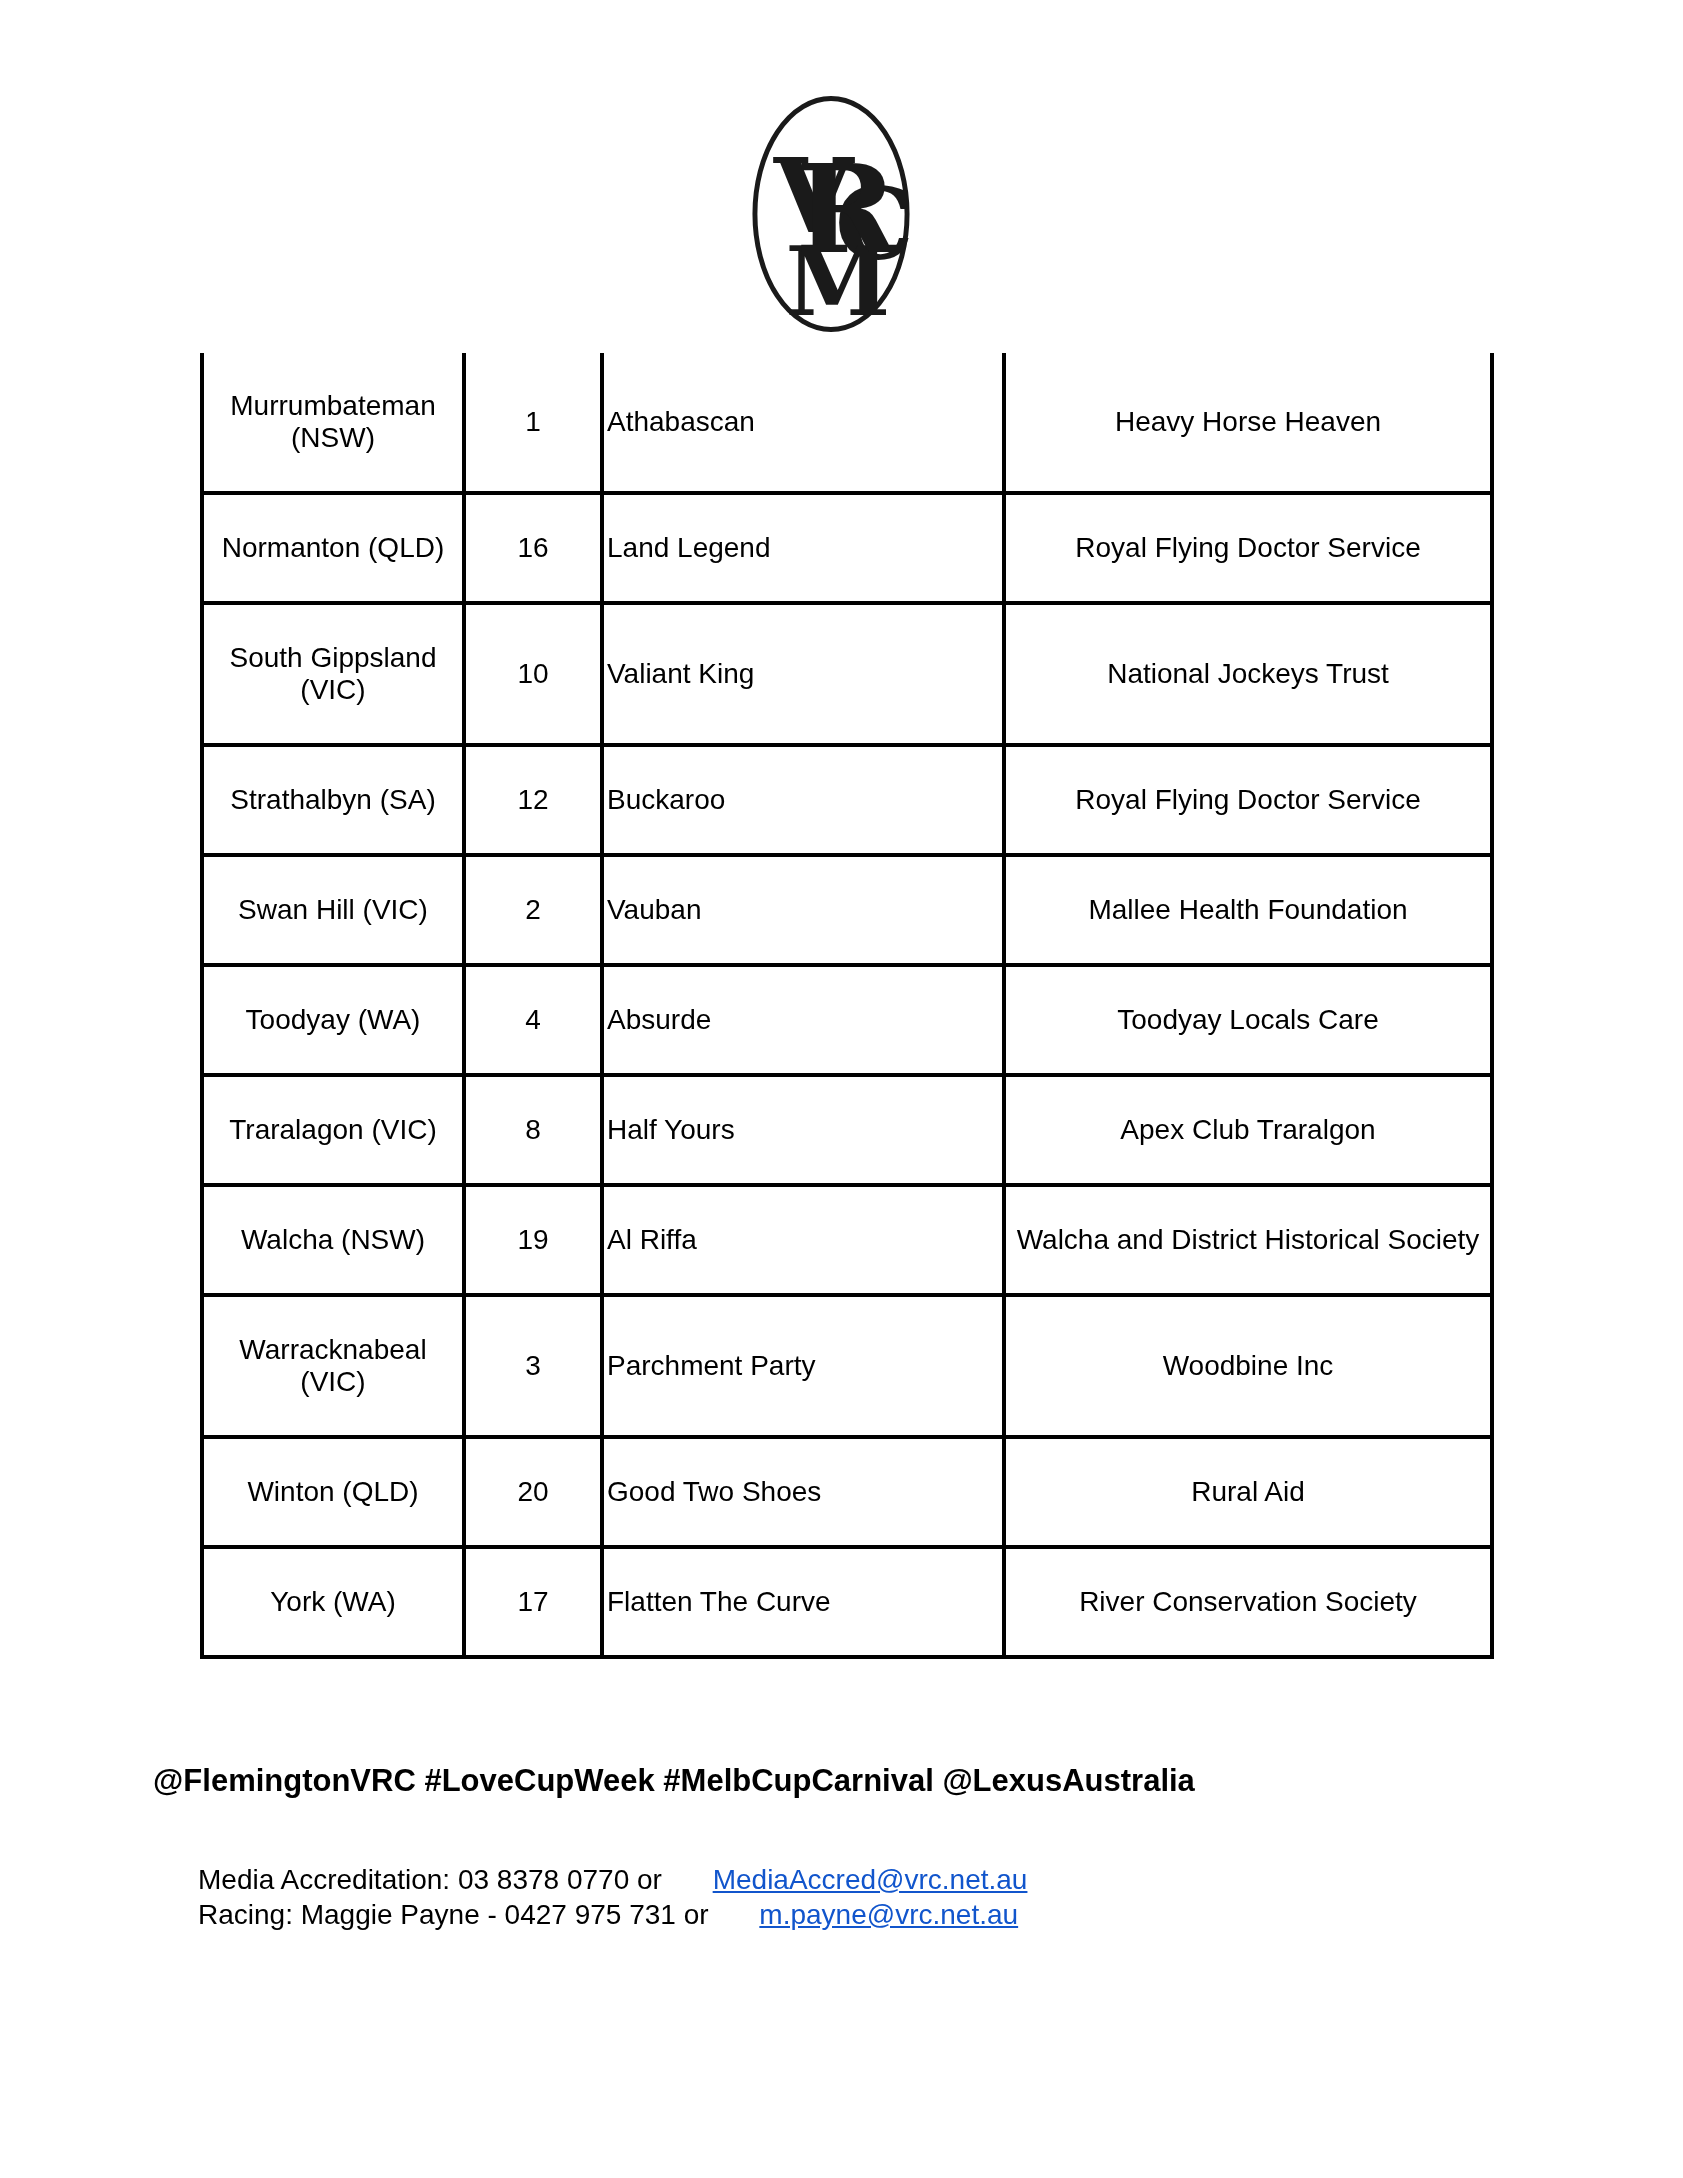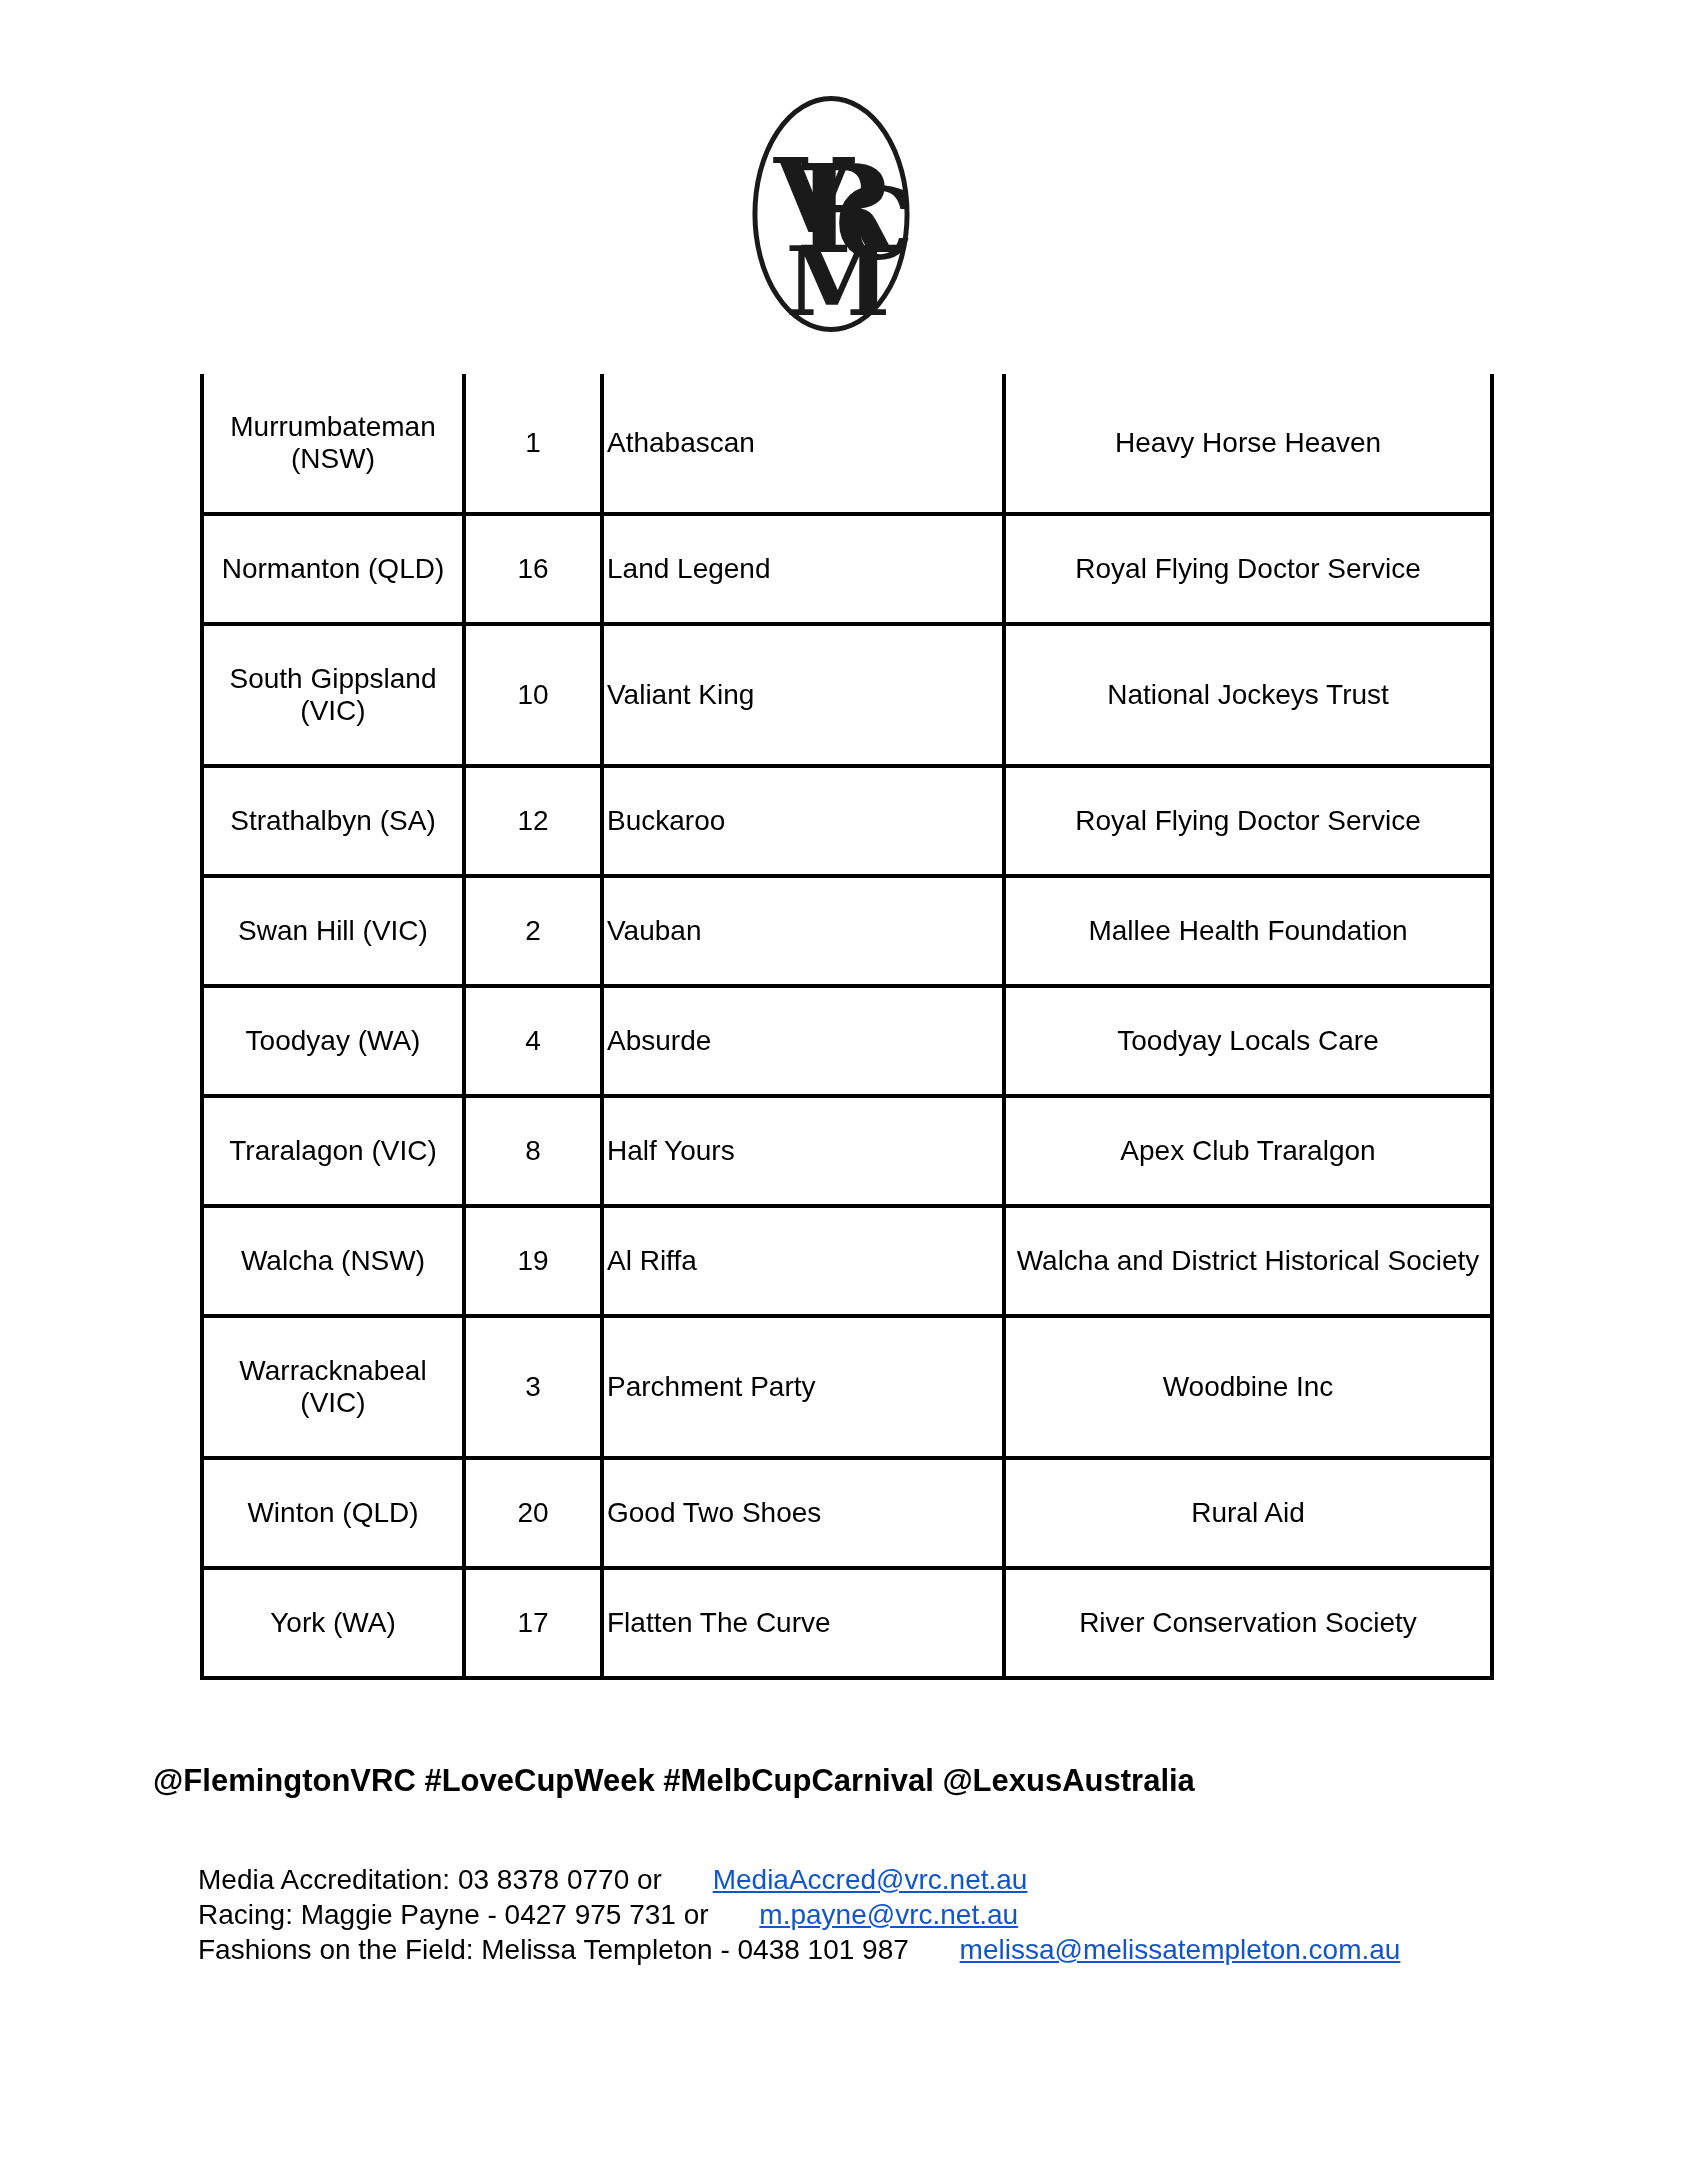--- a/index.html
+++ b/index.html
@@ -16,21 +16,21 @@
   
   .logo-wrap {
     position: absolute;
     left: 750px; top: 93px;
     width: 162px; height: 242px;
   }
 
   
   .charity-table {
     position: absolute;
-    left: 200px; top: 374px;
+    left: 200px; top: 353px;
     border-collapse: collapse;
     table-layout: fixed;
     width: 1294px;
   }
   .charity-table td {
     border: 4px solid #000000;
     font-size: 28px;
     line-height: 32px;
     padding: 37px 10px;
     vertical-align: middle;
@@ -164,15 +164,14 @@
         <td class="col-charity">River Conservation Society</td>
       </tr>
     </tbody>
 </table>
 
 <div class="social-line">@FlemingtonVRC #LoveCupWeek #MelbCupCarnival @LexusAustralia</div>
 
 <div class="contacts">
   <div class="contact-line"><span class="b">Media Accreditation:</span><span> 03 8378 0770 or </span><a class="link" href="#">MediaAccred@vrc.net.au</a></div>
   <div class="contact-line"><span class="b">Racing:</span><span> Maggie Payne - 0427 975 731 or </span><a class="link" href="#">m.payne@vrc.net.au</a></div>
-  <div class="contact-line"><span class="b">Fashions on the Field:</span><span> Melissa Templeton - 0438 101 987 </span><a class="link" href="#">melissa@melissatempleton.com.au</a></div>
 </div>
 
 
 </body></html>

